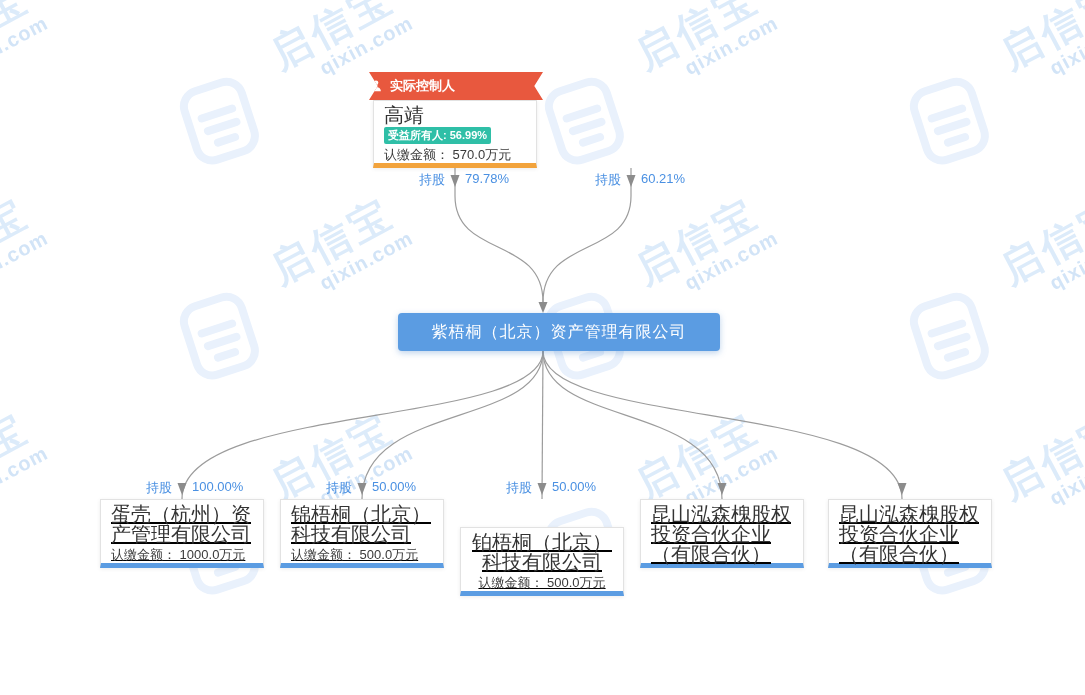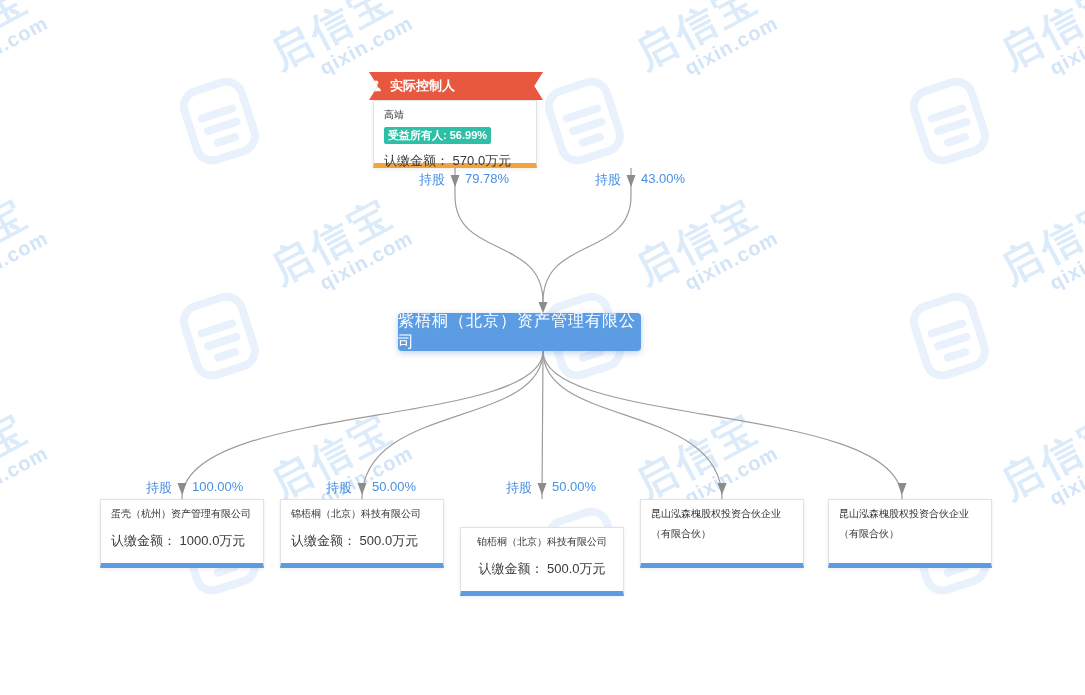--- a/index.html
+++ b/index.html
@@ -13,32 +13,32 @@
   .wm-b{font-size:40px;font-weight:bold;color:#dcebfa;letter-spacing:4px;white-space:nowrap;}
   .wm-d{font-size:20px;font-weight:bold;color:#d2e4f7;letter-spacing:1px;margin:-6px 0 0 36px;white-space:nowrap;}
 
   
   .lines{position:absolute;left:0;top:0;z-index:1;}
 
   
   .card{position:absolute;background:#fff;border:1px solid #e2e2e2;box-sizing:border-box;
         box-shadow:0 1px 4px rgba(0,0,0,.08);z-index:2;overflow:visible;}
   .top-card{width:164px;height:68px;border-bottom:5px solid #f2a33c;padding:4px 10px 0;}
-  .inv-card{width:164px;height:69px;border-bottom:5px solid #5b9ce2;padding:4px 10px 0;}
-  .name{font-size:10px;color:#333;line-height:20px;}
+  .inv-card{width:164px;height:69px;border-bottom:5px solid #5b9ce2;padding:4px 10px 0;text-decoration:underline;}
+  .name{font-size:20px;color:#333;line-height:20px;}
   .badge{display:inline-block;background:#2fbfa7;color:#fff;font-size:11px;line-height:17px;
          padding:0 4px;border-radius:2px;margin-top:2px;font-weight:bold;}
-  .amount{font-size:13px;color:#3a3a3a;line-height:19px;margin-top:7px;}
+  .amount{font-size:13px;color:#3a3a3a;line-height:19px;margin-top:1px;}
 
   .ribbon{position:absolute;left:-5px;top:-29px;width:174px;height:28px;background:#e8583e;
           clip-path:polygon(0 0,100% 0,95% 50%,100% 100%,0 100%,5% 50%);
           display:flex;align-items:center;justify-content:flex-start;gap:7px;
           color:#fff;font-size:13px;font-weight:bold;z-index:4;}
 
-  .root-node{position:absolute;left:398px;top:313px;width:243px;height:38px;background:#5b9ce2;
+  .root-node{position:absolute;left:398px;top:313px;width:322px;height:38px;background:#5b9ce2;
              border-radius:4px;color:#fff;font-size:16px;letter-spacing:1px;
              display:flex;align-items:center;justify-content:center;z-index:2;
              box-shadow:0 2px 6px rgba(70,130,200,.35);cursor:pointer;}
 
   
   .share-tag{position:absolute;z-index:3;width:0;height:16px;font-size:13px;color:#4a90e2;}
   .share-tag .l{position:absolute;right:10px;top:0;white-space:nowrap;text-align:right;}
   .share-tag .r{position:absolute;left:10px;top:0;white-space:nowrap;}
 </style>
 </head>
@@ -211,21 +211,21 @@
     <div class="amount">认缴金额： 570.0万元</div>
   </div>
 
 
   <div class="share-tag" style="left:455px;top:171px;">
     <span class="l">持股</span>
     <span class="r">79.78%</span>
   </div>
   <div class="share-tag" style="left:631px;top:171px;">
     <span class="l">持股</span>
-    <span class="r">43.00%</span>
+    <span class="r">60.21%</span>
   </div>
 
   <div class="root-node">
     <span>紫梧桐（北京）资产管理有限公司</span>
   </div>
 
   <div class="share-tag" style="left:182px;top:479px;">
     <span class="l">持股</span>
     <span class="r">100.00%</span>
   </div>

